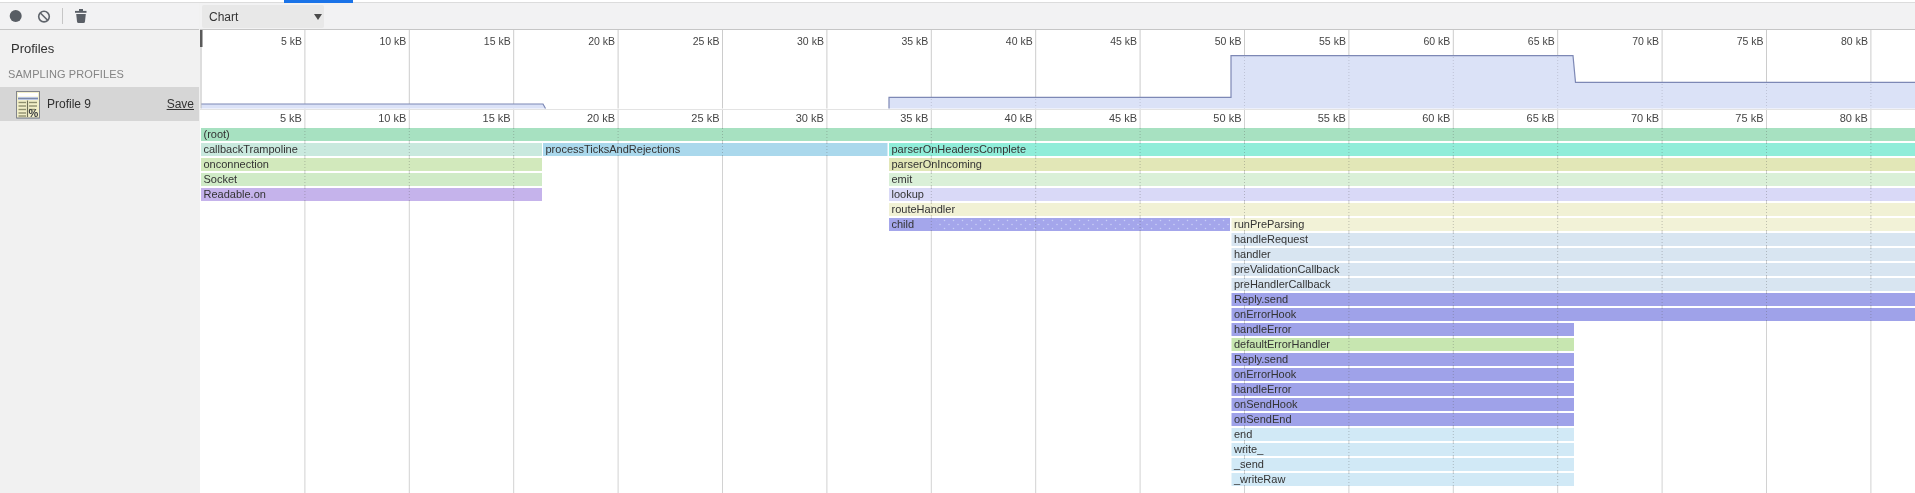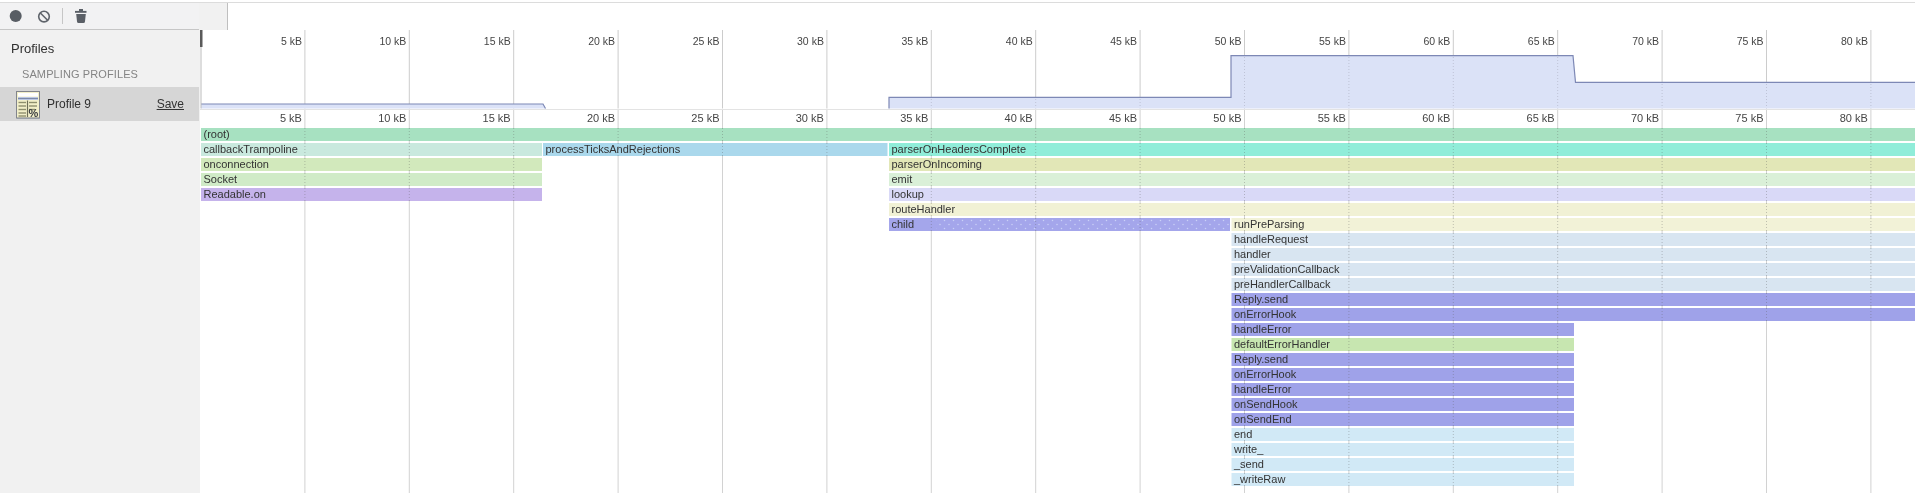--- a/index.html
+++ b/index.html
@@ -3,24 +3,24 @@
   * { margin:0; padding:0; box-sizing:border-box; }
   html,body { width:1915px; height:493px; overflow:hidden; background:#ffffff;
     font-family:"Liberation Sans", sans-serif; }
   #sidebar { position:absolute; left:0; top:0; width:228px; height:493px;
     background:#f1f1f1; border-right:1px solid #bfbfbf; }
   #stoolbar { position:absolute; left:0; top:0; width:199px; height:30px;
     background:#f2f2f3; border-bottom:1px solid #c6c6c6; }
   #topstrip { position:absolute; left:0; top:0; width:1915px; height:2.5px; background:#ffffff;
     border-bottom:1px solid #dcdcdc; z-index:5; }
   #profiles-h { position:absolute; left:11px; top:41px; font-size:13px; color:#303030; }
-  #sampling-h { position:absolute; left:22px; top:68px; font-size:11px; color:#848484; letter-spacing:0.1px; }
+  #sampling-h { position:absolute; left:8px; top:68px; font-size:11px; color:#848484; letter-spacing:0.1px; }
   #prow { position:absolute; left:0; top:87px; width:199px; height:34px; background:#d6d6d6; }
   #prow .name { position:absolute; left:47px; top:10px; font-size:12px; color:#303030; }
-  #prow .save { position:absolute; right:15px; top:10px; font-size:12px; color:#333333; text-decoration:underline; }
+  #prow .save { position:absolute; right:5px; top:10px; font-size:12px; color:#333333; text-decoration:underline; }
   #main { position:absolute; left:200px; top:0; width:1715px; height:493px; }
   #mtoolbar { position:absolute; left:0; top:0; width:1715px; height:30px;
     background:#f2f2f3; border-bottom:1px solid #c6c6c6; }
   #bluetab { position:absolute; left:84px; top:0; width:69px; height:3px; background:#1a73e8; z-index:6; }
   #chartsel { position:absolute; left:2px; top:5px; width:122px; height:23px;
     background:#e8e8e8; border-radius:2px; }
   #chartsel .lbl { position:absolute; left:7px; top:5px; font-size:12px; color:#333333; }
   #chartsel .arr { position:absolute; right:2px; top:9px; width:0; height:0;
     border-left:4.5px solid transparent; border-right:4.5px solid transparent; border-top:6.5px solid #4a4a4a; }
 </style></head>
@@ -58,20 +58,27 @@
       </g>
       <line x1="12.5" y1="10.5" x2="12.5" y2="27" stroke="#6e6f58" stroke-width="1.2"></line>
       <text x="13.5" y="26.5" font-size="11" font-weight="bold" fill="#3a3d42" font-family="Liberation Sans, sans-serif">%</text>
       <line x1="2" y1="28.4" x2="24.5" y2="28.4" stroke="#9aa0a8" stroke-width="1.2"></line>
     </svg>
     <span class="name">Profile 9</span>
       <span class="save">Save</span>
   </div>
 </div>
 <div id="main">
+  <div id="mtoolbar">
+    <div id="bluetab"></div>
+    <div id="chartsel">
+        <span class="lbl">Chart</span>
+        <span class="arr"></span>
+      </div>
+  </div>
 <svg width="1715" height="463" viewBox="0 0 1715 463" style="position:absolute;left:0;top:30px;display:block">
 <defs>
         <pattern id="dots" x="0" y="0" width="9" height="8" patternUnits="userSpaceOnUse">
           <circle cx="2" cy="2.5" r="0.75" fill="#e8f4ff" opacity="0.55"></circle>
           <circle cx="6.5" cy="6.5" r="0.75" fill="#e8f4ff" opacity="0.55"></circle>
         </pattern>
       </defs>
 <rect x="0" y="0" width="1715" height="463" fill="#ffffff"></rect>
 <line x1="104.9" y1="0" x2="104.9" y2="78.5" stroke="#cccccc" stroke-width="1"></line>
 <line x1="209.3" y1="0" x2="209.3" y2="78.5" stroke="#cccccc" stroke-width="1"></line>

